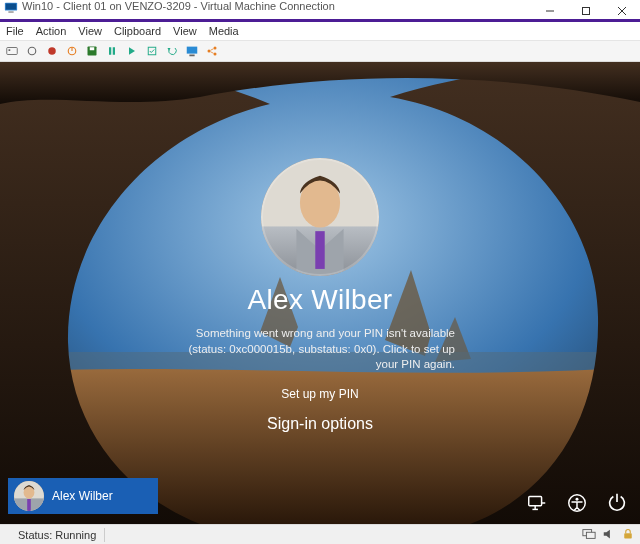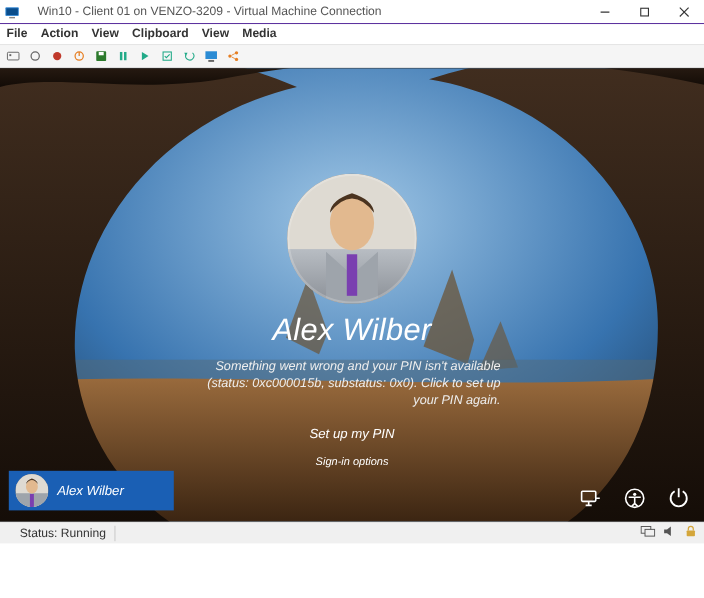--- a/index.html
+++ b/index.html
@@ -1,44 +1,44 @@
 <!DOCTYPE html>
 <html><head>
 <meta charset="utf-8">
 <style>
 * { margin: 0; padding: 0; box-sizing: border-box; font-family: "Segoe UI", Tahoma, sans-serif; }
 body { width: 640px; height: 544px; overflow: hidden; background: #fff; }
 
 
-.titlebar { height: 22px; background: #fff; display: flex; align-items: center; padding-left: 4px; font-size: 11px; color: #555; border-bottom: 1px solid #4c1d95; gap: 12px; }
+.titlebar { height: 22px; background: #fff; display: flex; padding-left: 4px; font-size: 11px; color: #555; border-bottom: 3px solid #4c1d95; }
 .titlebar .vm-icon { width: 14px; height: 14px; margin-right: 4px; display: inline-flex; align-items: center; justify-content: center; }
 .titlebar .title-text { flex: 1; white-space: nowrap; overflow: hidden; }
 .winbtns { display: flex; }
 .winbtns div { width: 36px; height: 22px; display: flex; align-items: center; justify-content: center; font-size: 11px; color: #444; cursor: default; }
 
-.menubar { height: 18px; background: #fff; display: flex; align-items: center; font-size: 11px; color: #333; padding-left: 6px; font-weight: bold; }
+.menubar { height: 18px; background: #fff; display: flex; align-items: center; font-size: 11px; color: #333; padding-left: 6px; }
 .menubar span { margin-right: 12px; }
 
 .toolbar { height: 22px; background: #f5f5f5; border-top: 1px solid #e5e5e5; border-bottom: 1px solid #dcdcdc; display: flex; align-items: center; padding-left: 4px; gap: 4px; }
 .tbtn { width: 16px; height: 16px; display: flex; align-items: center; justify-content: center; font-size: 10px; }
 
 
-.guest { width: 640px; height: 412px; position: relative; overflow: hidden; background: #000; font-style: italic; }
+.guest { width: 640px; height: 462px; position: relative; overflow: hidden; background: #000; }
 .bg { position: absolute; inset: 0; }
 .bg svg { width: 100%; height: 100%; display: block; }
 
 
 .logon { position: absolute; inset: 0; display: flex; flex-direction: column; align-items: center; color: #fff; }
 .avatar { width: 118px; height: 118px; border-radius: 50%; overflow: hidden; margin-top: 96px; background: #888; position: relative; }
 .avatar svg { width: 100%; height: 100%; display: block; }
 .avatar-ring { position: absolute; inset: 0; border-radius: 50%; box-shadow: inset 0 0 0 2px rgba(255,255,255,0.2); }
 .display-name { font-size: 28px; font-weight: 300; margin-top: 8px; letter-spacing: 0.3px; }
 .error-msg { font-size: 11.5px; max-width: 270px; text-align: right; margin-top: 10px; line-height: 1.35; color: #eee; }
 .setup-link { font-size: 12px; margin-top: 14px; color: #fff; }
-.signin-opts { font-size: 10px; margin-top: 14px; color: #fff; }
+.signin-opts { font-size: 16px; margin-top: 14px; color: #fff; }
 
 
 .users { position: absolute; left: 8px; bottom: 10px; display: flex; flex-direction: column; gap: 2px; }
 .user-item { height: 36px; width: 150px; display: flex; align-items: center; gap: 8px; padding: 2px 6px; font-size: 12px; color: #fff; }
 .user-item .ua { width: 30px; height: 30px; border-radius: 50%; overflow: hidden; background: #777; display: flex; align-items: center; justify-content: center; }
 .user-item .ua svg { width: 100%; height: 100%; }
 .user-item.selected { background: #1a5fb4; }
 
 
 .sys-icons { position: absolute; right: 12px; bottom: 10px; display: flex; gap: 18px; color: #fff; }

